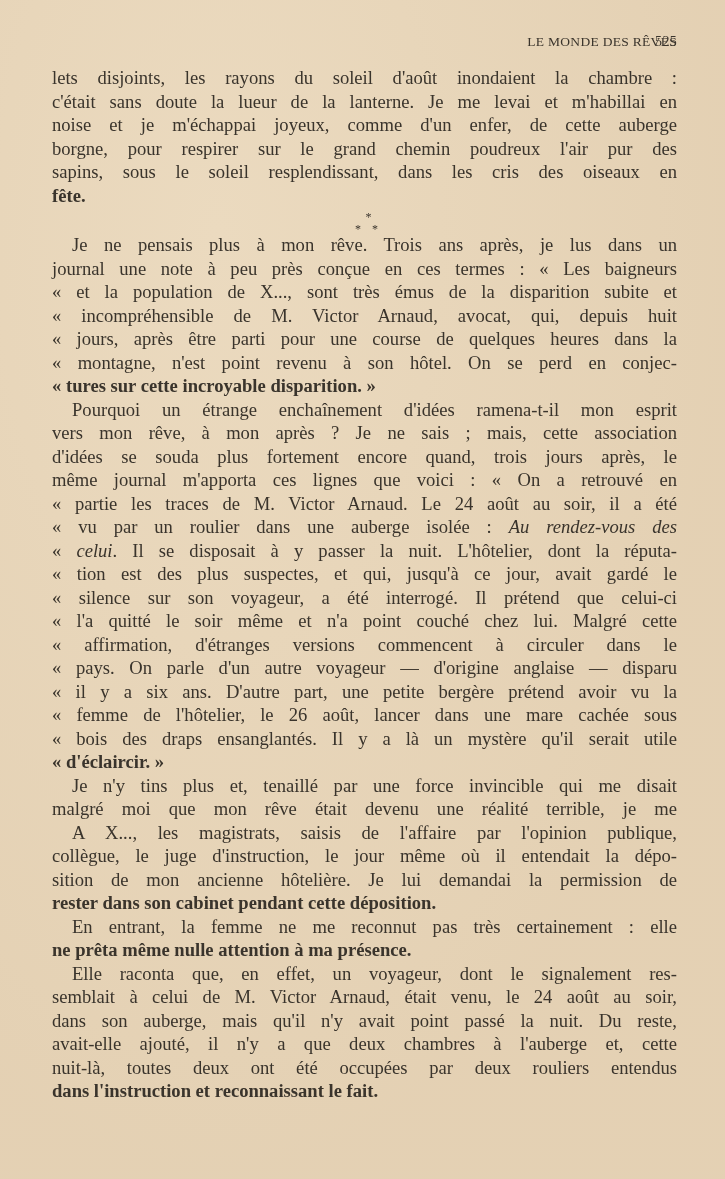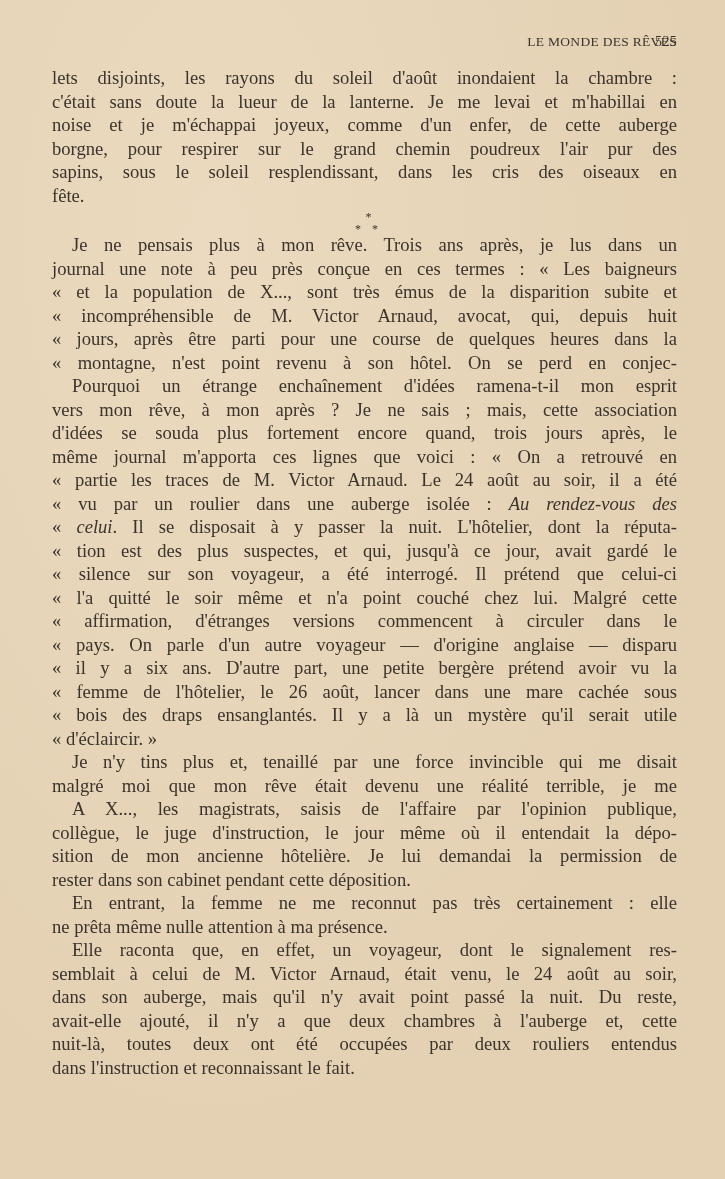--- a/index.html
+++ b/index.html
@@ -28,21 +28,21 @@
     }
     .body {
       position: absolute; top: 66px; left: 0; width: 625px;
       font-size: 18.6px; line-height: 23.5px;
       text-align: justify;
     }
     .line {
       display: block; height: 23.5px; white-space: nowrap;
       text-align-last: justify; text-align: justify;
     }
-    .line.last { text-align-last: left; }
+    .line.last { text-align-last: left; font-weight: bold; }
     .line.indent { padding-left: 20px; }
     .stars {
       text-align: center; height: 26px; position: relative; font-size: 12px; line-height: 12px;
     }
     .stars .s1 { position: absolute; left: 0; right: 0; top: 4px; text-align: center; margin-left: 8px;}
     .stars .s2 { position: absolute; left: 0; right: 0; top: 16px; text-align: center; margin-left: 8px; letter-spacing: 4px;}
     em { font-style: italic; margin-top: 24px; }
   </style>
 </head>
 <body>
@@ -69,20 +69,21 @@
       <span class="s2">* *</span>
     </div>
 
     <div>
       <span class="line indent">Je ne pensais plus à mon rêve. Trois ans après, je lus dans un</span>
       <span class="line">journal une note à peu près conçue en ces termes : « Les baigneurs</span>
       <span class="line">« et la population de X..., sont très émus de la disparition subite et</span>
       <span class="line">« incompréhensible de M. Victor Arnaud, avocat, qui, depuis huit</span>
       <span class="line">« jours, après être parti pour une course de quelques heures dans la</span>
       <span class="line">« montagne, n'est point revenu à son hôtel. On se perd en conjec-</span>
+      <span class="line last">« tures sur cette incroyable disparition. »</span>
     </div>
 
     <div>
       <span class="line indent">Pourquoi un étrange enchaînement d'idées ramena-t-il mon esprit</span>
       <span class="line">vers mon rêve, à mon après ? Je ne sais ; mais, cette association</span>
       <span class="line">d'idées se souda plus fortement encore quand, trois jours après, le</span>
       <span class="line">même journal m'apporta ces lignes que voici : « On a retrouvé en</span>
       <span class="line">« partie les traces de M. Victor Arnaud. Le 24 août au soir, il a été</span>
       <span class="line"><span>« vu par un roulier dans une auberge isolée : </span><em>Au rendez-vous des</em></span>
       <span class="line"><span>« </span><em>celui</em><span>. Il se disposait à y passer la nuit. L'hôtelier, dont la réputa-</span></span>

